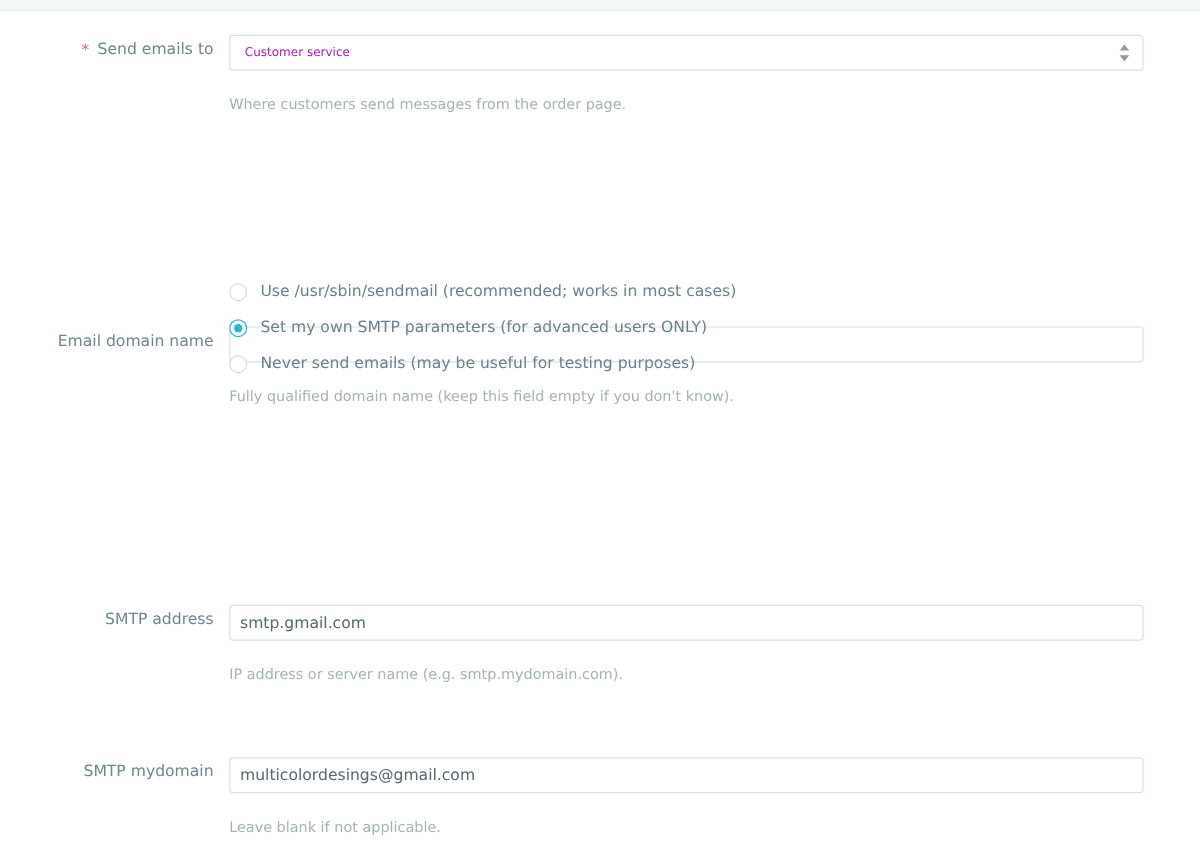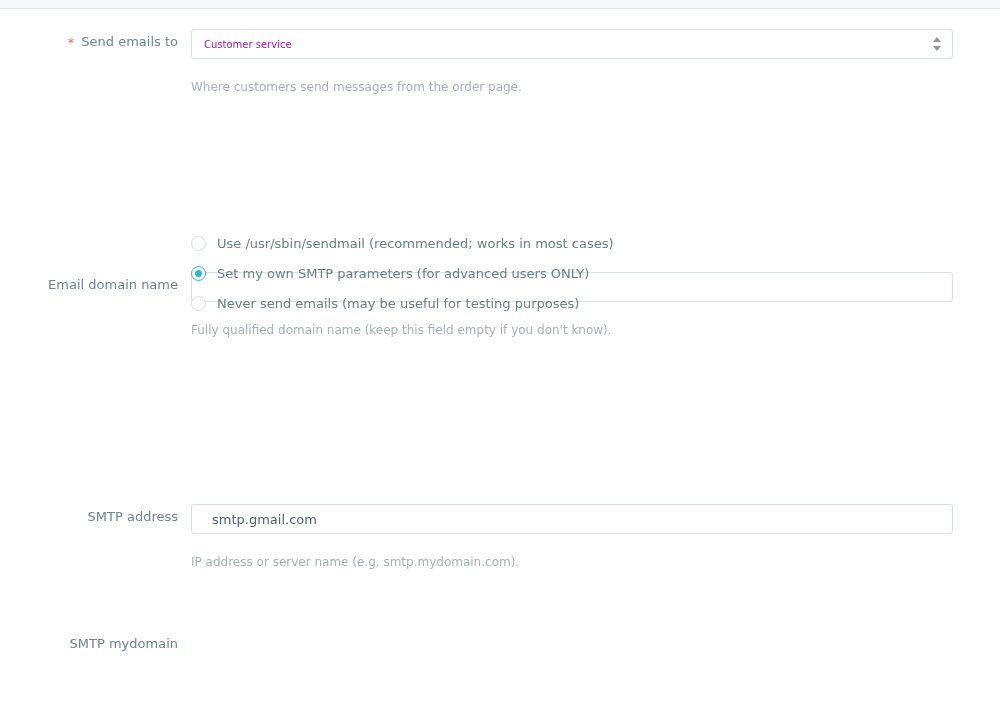--- a/index.html
+++ b/index.html
@@ -63,21 +63,21 @@
     position: absolute;
     left: 191px;
     width: 762px;
   }
 
   
   .txt {
     display: block;
     width: 762px;
     height: 30px;
-    padding: 4px 20px;
+    padding: 4px 8px;
     font-family: "DejaVu Sans", "Liberation Sans", sans-serif;
     font-size: 13px;
     color: #51666e;
     background: #ffffff;
     border: 1px solid #d8e0e3;
     border-radius: 3px;
     outline: none;
   }
   .sel-wrap {
     position: relative;
@@ -221,20 +221,24 @@
     <div class="ctl" style="top:254px;">
       <input class="txt" type="text" value="smtp.gmail.com" style="">
       <span class="hint">IP address or server name (e.g. smtp.mydomain.com).</span>
     </div>
   </div>
 
   <div class="row" style="height:64px;">
     <div class="lbl" style="top:322px;">
       <span>SMTP mydomain</span>
     </div>
+    <div class="ctl" style="top:317px;">
+      <input class="txt" type="text" value="multicolordesings@gmail.com" style="">
+      <span class="hint">Leave blank if not applicable.</span>
+    </div>
   </div>
 
   <div class="row" style="height:62px;">
     
     
   </div>
 
   <div class="row" style="height:64px;">
     
     

